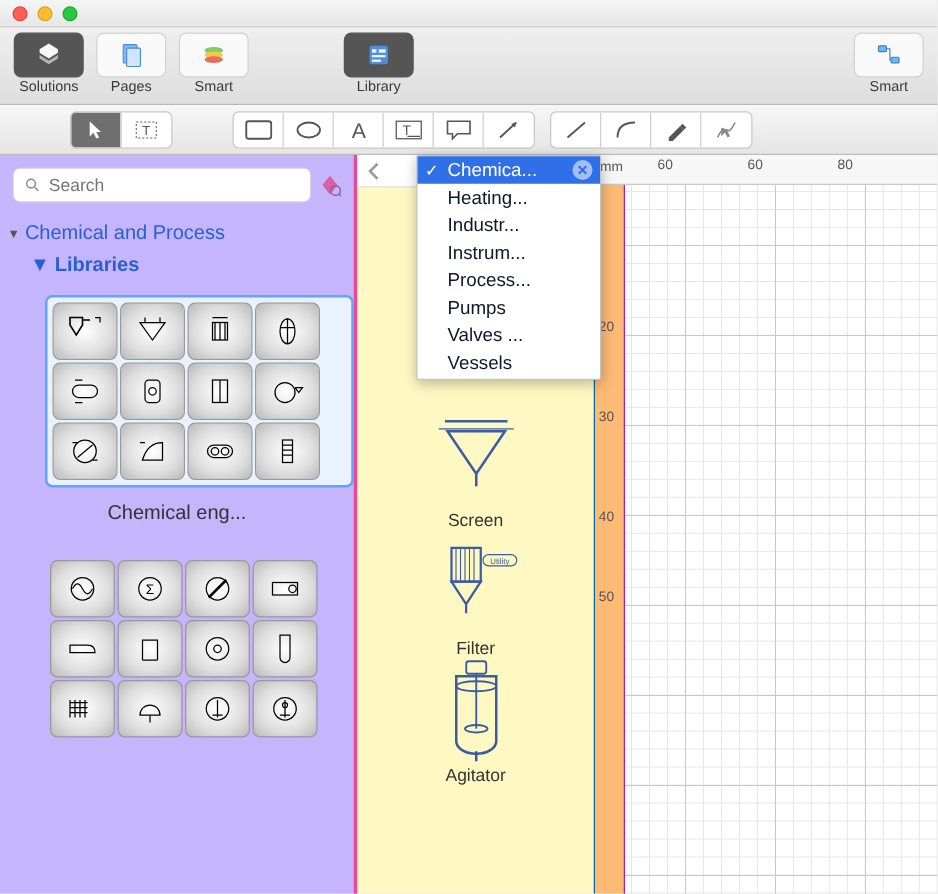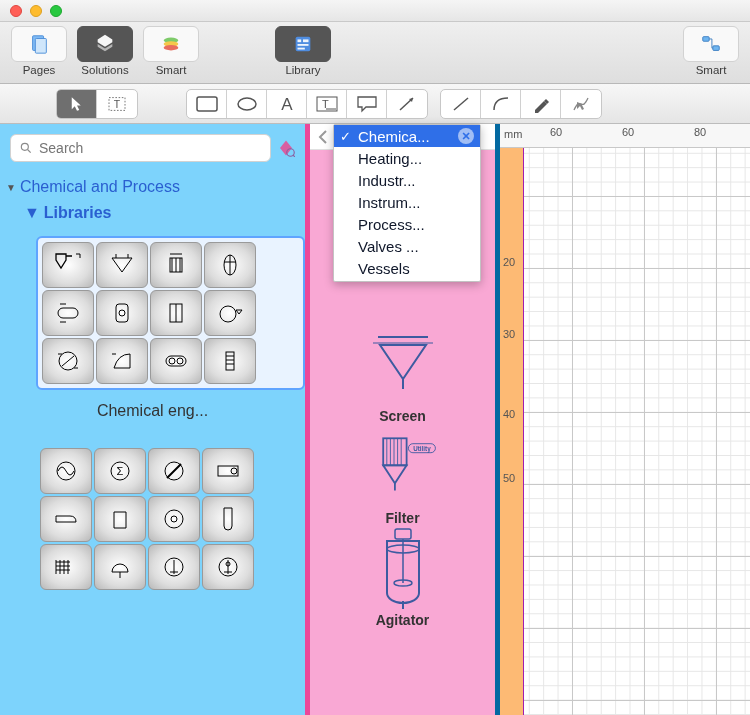--- a/index.html
+++ b/index.html
@@ -25,40 +25,40 @@
   
   .shapebar{height:40px;background:linear-gradient(#f7f7f7,#e5e5e5);border-bottom:1px solid #bcbcbc;display:flex;align-items:center;padding:0 6px;gap:4px;}
   .seg{display:flex;gap:0;border:1px solid #c7c7c7;border-radius:5px;overflow:hidden;background:#fff;}
   .seg .sb{width:40px;height:28px;display:flex;align-items:center;justify-content:center;border-right:1px solid #d0d0d0;}
   .seg .sb:last-child{border-right:none;}
   .sb.sel{background:#6f6f6f;color:#fff;}
   .sb svg{display:block;}
 
   
   .main{display:flex;height:591px;}
-  .leftpanel{width:310px;background:#7dd3fc;border-right:5px solid #ec4899;display:flex;flex-direction:column;}
+  .leftpanel{width:286px;background:#c4b5fd;border-right:3px solid #ec4899;display:flex;flex-direction:column;}
   .searchrow{display:flex;align-items:center;gap:6px;padding:10px 10px 6px 10px;}
   .searchbox{flex:1;height:28px;border:1px solid #d2d2d2;border-radius:6px;background:#fff;display:flex;align-items:center;padding:0 8px;color:#999;font-size:14px;gap:6px;}
   .searchbox input{border:none;outline:none;flex:1;font-size:14px;background:transparent;}
   .mag{width:14px;height:14px;color:#8a8a8a;}
   .diamond{width:18px;height:18px;}
 
   .treehdr{padding:10px 8px 4px 6px;color:#2a5fd0;font-size:16px;display:flex;align-items:center;gap:4px;}
   .treehdr .tri{font-size:10px;color:#555;}
   .treehdr2{padding:4px 8px 8px 24px;color:#2a5fd0;font-size:16px;font-weight:600;display:flex;align-items:center;gap:4px;}
 
   .libgrid-wrap{padding:6px 0 6px 36px;}
   .libgrid{display:grid;grid-template-columns:repeat(4,52px);grid-template-rows:repeat(3,46px);gap:2px;padding:4px;border-radius:6px;}
   .libgrid.selected{border:2px solid #5fa4ff;background:#e9f3ff;}
   .cell{background:radial-gradient(#fff 0%,#ddd 60%,#b8b8b8 100%);border:1px solid #9a9a9a;border-radius:6px;display:flex;align-items:center;justify-content:center;}
   .cell svg{width:32px;height:30px;}
   .libcaption{text-align:center;font-size:16px;color:#333;padding:6px 0 18px 0;}
 
   
-  .midpanel{width:190px;background:#f9a8d4;border-right:5px solid #0369a1;position:relative;font-weight:bold;}
+  .midpanel{width:190px;background:#fef9c3;border-right:1px solid #0369a1;position:relative;}
   .midhead{height:26px;display:flex;align-items:center;background:#fff;border-bottom:1px solid #e0e0e0;}
   .midback{width:26px;height:26px;display:flex;align-items:center;justify-content:center;color:#9a9a9a;font-size:18px;}
   .shapecol{padding-top:180px;display:flex;flex-direction:column;align-items:center;gap:8px;}
   .shapeitem{display:flex;flex-direction:column;align-items:center;gap:6px;}
   .shapeitem .thumb{width:72px;height:72px;display:flex;align-items:center;justify-content:center;}
   .shapeitem .cap{font-size:14px;color:#333;}
 
   
   .dropdown{position:absolute;left:333px;top:124px;width:148px;background:#fff;border:1px solid #c3c3c3;border-radius:2px;box-shadow:0 3px 10px rgba(0,0,0,.25);z-index:50;padding-bottom:2px;}
   .dd-item{height:22px;display:flex;align-items:center;font-size:15px;padding:0 10px 0 24px;position:relative;color:#0f172a;}
@@ -86,37 +86,37 @@
 </head>
 <body>
 
 <div class="titlebar">
   <div class="traffic tr-close"></div>
   <div class="traffic tr-min"></div>
   <div class="traffic tr-max"></div>
 </div>
 
 <div class="maintoolbar">
+  <div class="tb-btn sel">
+    <div class="tb-icon-wrap">
+        <svg class="tb-icon" viewBox="0 0 24 24">
+          <path fill="#fff" d="M12 2l8 5v3l-8 5-8-5V7z" opacity=".95"></path>
+          <path fill="#bbb" d="M4 12l8 5 8-5v3l-8 5-8-5z" opacity=".95"></path>
+        </svg>
+      </div>
+    <span class="tb-label">Solutions</span>
+  </div>
   <div class="tb-btn">
     <div class="tb-icon-wrap">
         <svg class="tb-icon" viewBox="0 0 24 24">
           <rect x="5" y="3" width="12" height="16" rx="1" fill="#7fbaf5" stroke="#4a8cd6"></rect>
           <rect x="8" y="6" width="12" height="16" rx="1" fill="#cfe6fb" stroke="#4a8cd6"></rect>
         </svg>
       </div>
     <span class="tb-label">Pages</span>
-  </div>
-  <div class="tb-btn sel">
-    <div class="tb-icon-wrap">
-        <svg class="tb-icon" viewBox="0 0 24 24">
-          <path fill="#fff" d="M12 2l8 5v3l-8 5-8-5V7z" opacity=".95"></path>
-          <path fill="#bbb" d="M4 12l8 5 8-5v3l-8 5-8-5z" opacity=".95"></path>
-        </svg>
-      </div>
-    <span class="tb-label">Solutions</span>
   </div>
   <div class="tb-btn">
     <div class="tb-icon-wrap">
         <svg class="tb-icon" viewBox="0 0 24 24">
           <ellipse cx="12" cy="8" rx="8" ry="3" fill="#7ecb6a"></ellipse>
           <ellipse cx="12" cy="12" rx="8" ry="3" fill="#f5c84a"></ellipse>
           <ellipse cx="12" cy="16" rx="8" ry="3" fill="#e86d5d"></ellipse>
         </svg>
       </div>
     <span class="tb-label">Smart</span>
@@ -496,18 +496,21 @@
   <div class="dd-item">
       <span>Industr...</span>
     </div>
   <div class="dd-item">
       <span>Instrum...</span>
     </div>
   <div class="dd-item">
       <span>Process...</span>
     </div>
   <div class="dd-item">
+      <span>Pumps</span>
+    </div>
+  <div class="dd-item">
       <span>Valves ...</span>
     </div>
   <div class="dd-item">
       <span>Vessels</span>
     </div>
 </div>
 
 </body></html>

